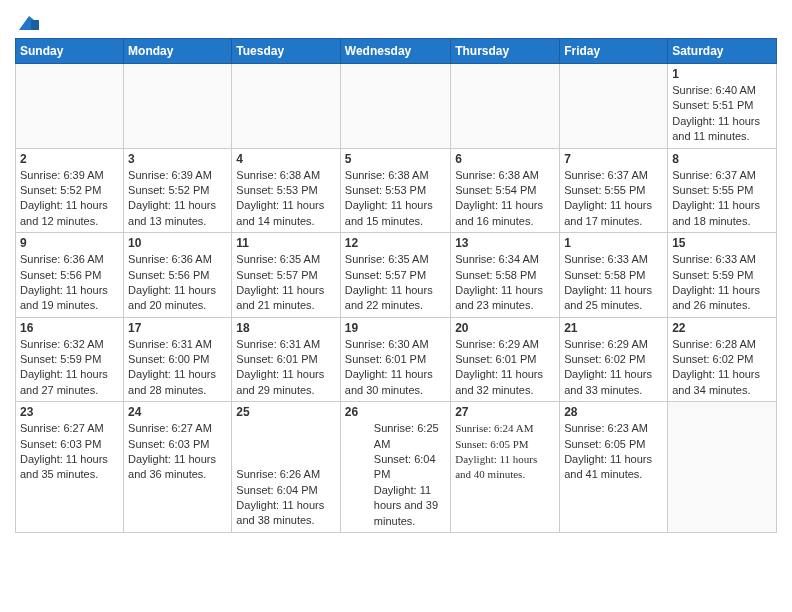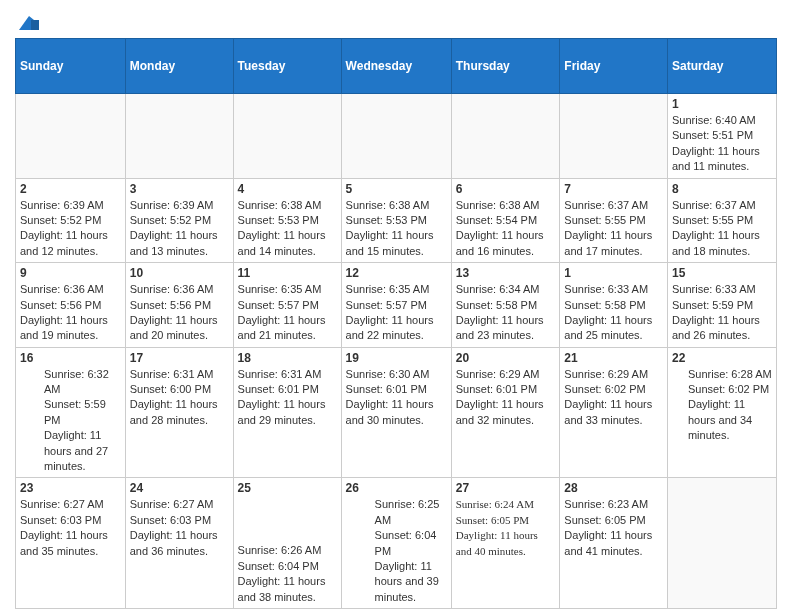--- a/index.html
+++ b/index.html
@@ -8,21 +8,21 @@
     .header-row { display: flex; align-items: flex-start; justify-content: space-between; margin-bottom: 6px; }
     .logo { display: flex; flex-direction: column; align-items: flex-start; margin-top: 4px; }
     .logo-text { display: flex; align-items: baseline; }
     .logo-general { font-size: 18px; font-weight: bold; color: #333; }
     .logo-blue { font-size: 18px; font-weight: bold; color: #1a6fbf; }
     .logo-icon { width: 22px; height: 18px; margin-left: 2px; }
     .title-block { text-align: right; }
     .month-title { font-size: 32px; font-weight: bold; color: #333; line-height: 1.1; }
     .location { font-size: 14px; color: #555; margin-top: 2px; }
     .calendar { width: 100%; border-collapse: collapse; }
-    .calendar th { background: #2176c7; color: #fff; font-size: 12px; font-weight: bold; padding: 20px 4px; text-align: left; border: 1px solid #1a5fa0; }
+    .calendar th { background: #2176c7; color: #fff; font-size: 12px; font-weight: bold; padding: 5px 4px; text-align: left; border: 1px solid #1a5fa0; }
     .calendar td { border: 1px solid #ccc; vertical-align: top; padding: 3px 4px; font-size: 9.5px; color: #333; width: 113px; height: 82px; background: #fff; }
     .calendar td.empty { background: #f9f9f9; }
     .day-num { font-size: 12px; font-weight: bold; display: block; margin-bottom: 2px; }
     .day-info { font-size: 11px; line-height: 1.4; color: #333; }
     tr:last-child td { height: 75px; }
   </style>
 </head>
 <body>
 
 <div class="container">
@@ -156,21 +156,21 @@
           <td>
             <span class="day-num">15</span>
             <div class="day-info" style="white-space: pre-line;">Sunrise: 6:33 AM
 Sunset: 5:59 PM
 Daylight: 11 hours and 26 minutes.</div>
           </td>
         </tr>
         <tr>
           <td>
             <span class="day-num">16</span>
-            <div class="day-info" style="white-space: pre-line; margin-left: 24px;">Sunrise: 6:32 AM
+            <div class="day-info" style="white-space: pre-line;">Sunrise: 6:32 AM
 Sunset: 5:59 PM
 Daylight: 11 hours and 27 minutes.</div>
           </td>
           <td>
             <span class="day-num">17</span>
             <div class="day-info" style="white-space: pre-line;">Sunrise: 6:31 AM
 Sunset: 6:00 PM
 Daylight: 11 hours and 28 minutes.</div>
           </td>
           <td>
@@ -192,21 +192,21 @@
 Daylight: 11 hours and 32 minutes.</div>
           </td>
           <td>
             <span class="day-num">21</span>
             <div class="day-info" style="white-space: pre-line;">Sunrise: 6:29 AM
 Sunset: 6:02 PM
 Daylight: 11 hours and 33 minutes.</div>
           </td>
           <td>
             <span class="day-num">22</span>
-            <div class="day-info" style="white-space: pre-line; margin-left: 16px;">Sunrise: 6:28 AM
+            <div class="day-info" style="white-space: pre-line;">Sunrise: 6:28 AM
 Sunset: 6:02 PM
 Daylight: 11 hours and 34 minutes.</div>
           </td>
         </tr>
         <tr>
           <td>
             <span class="day-num">23</span>
             <div class="day-info" style="white-space: pre-line;">Sunrise: 6:27 AM
 Sunset: 6:03 PM
 Daylight: 11 hours and 35 minutes.</div>

